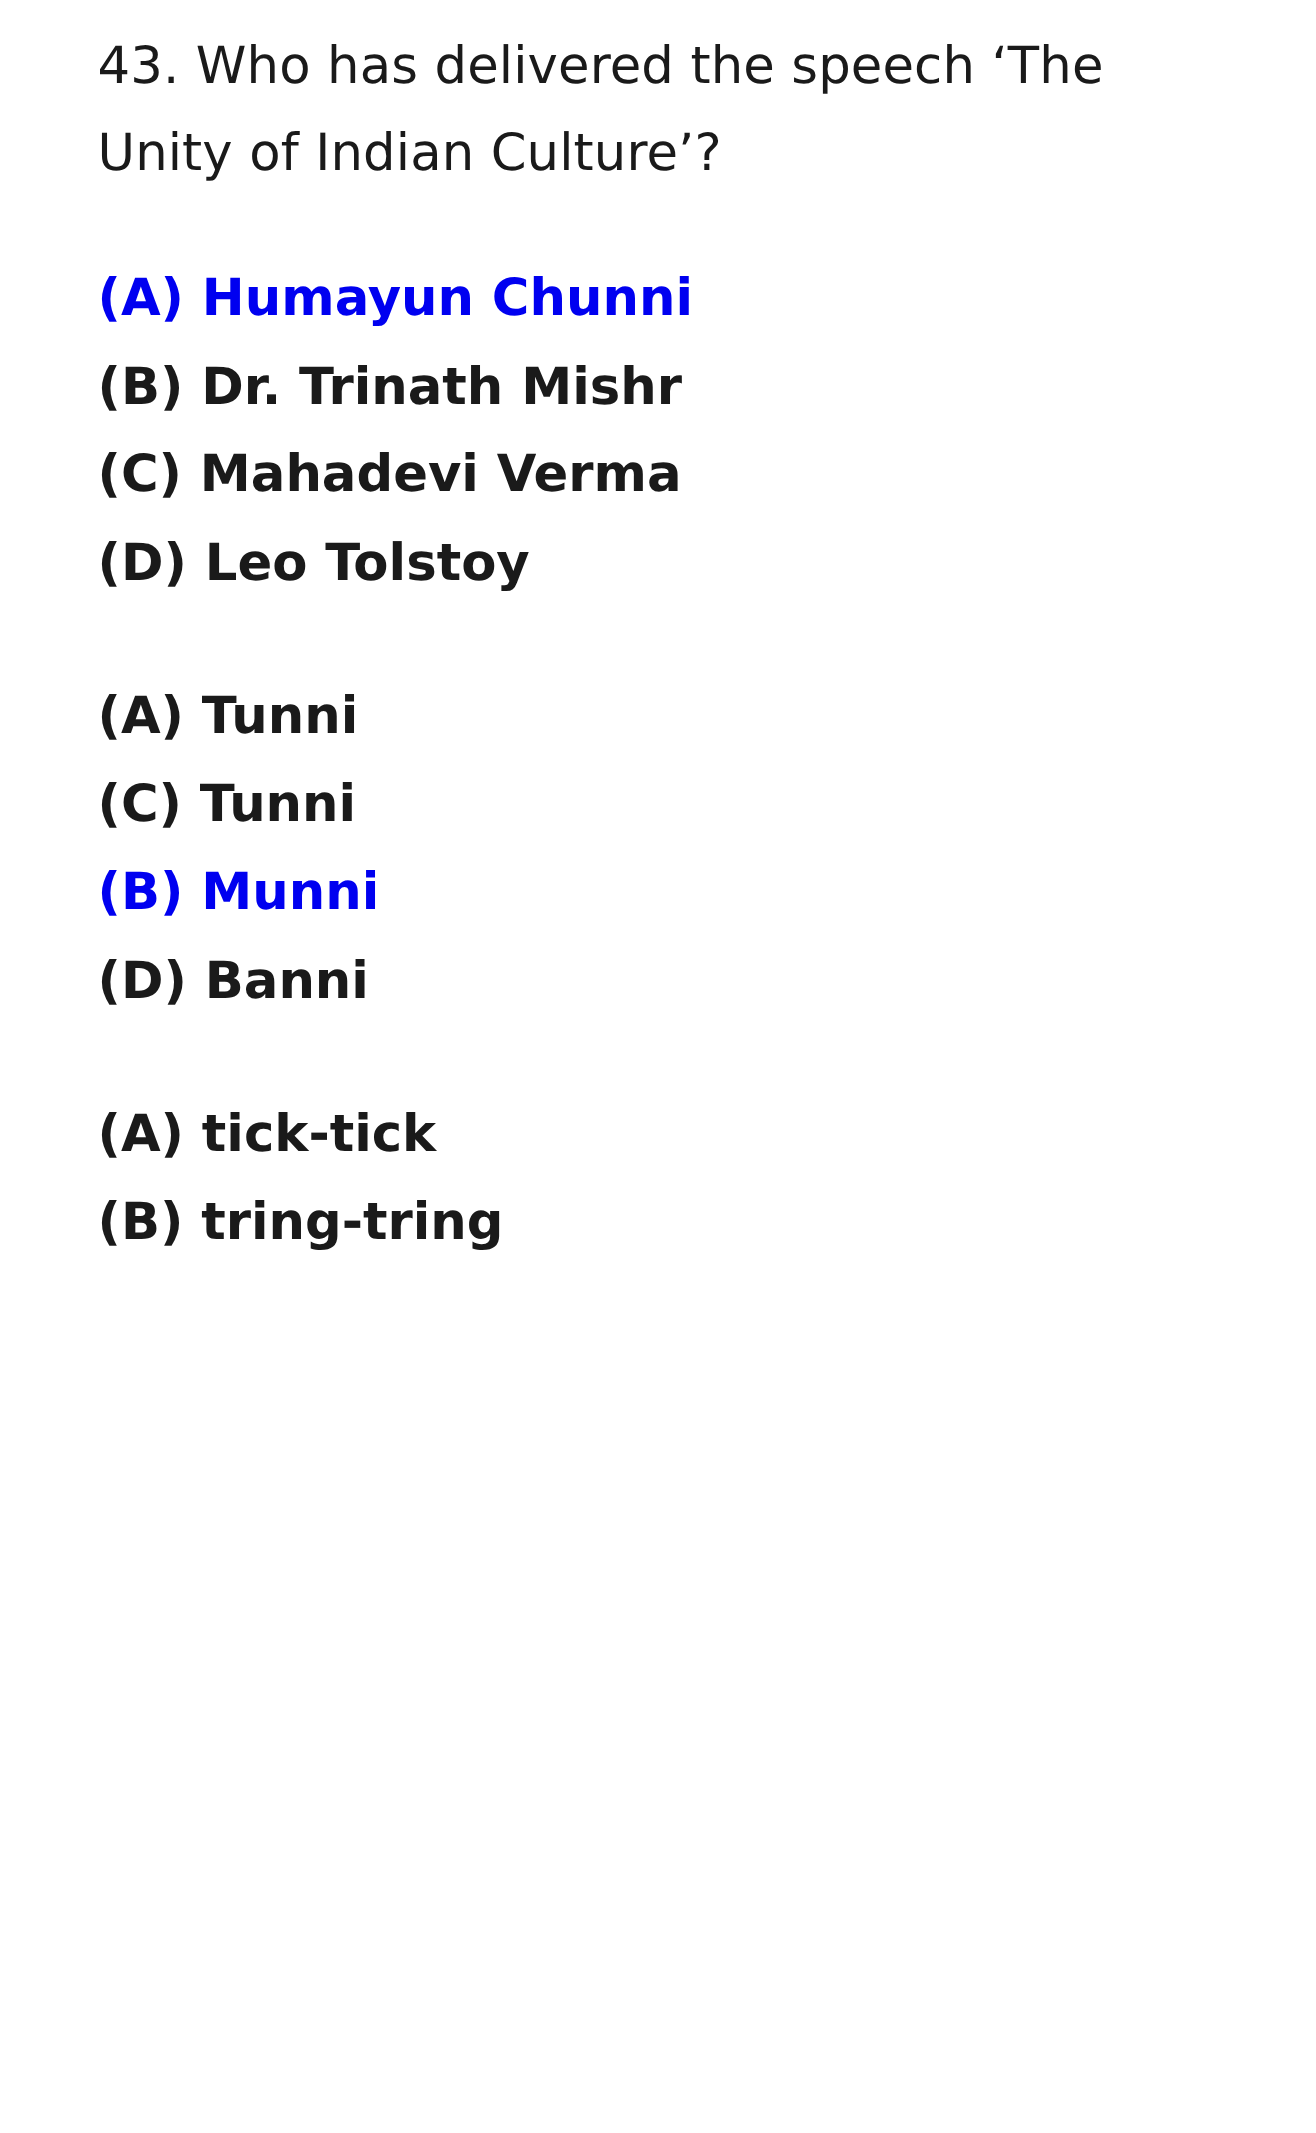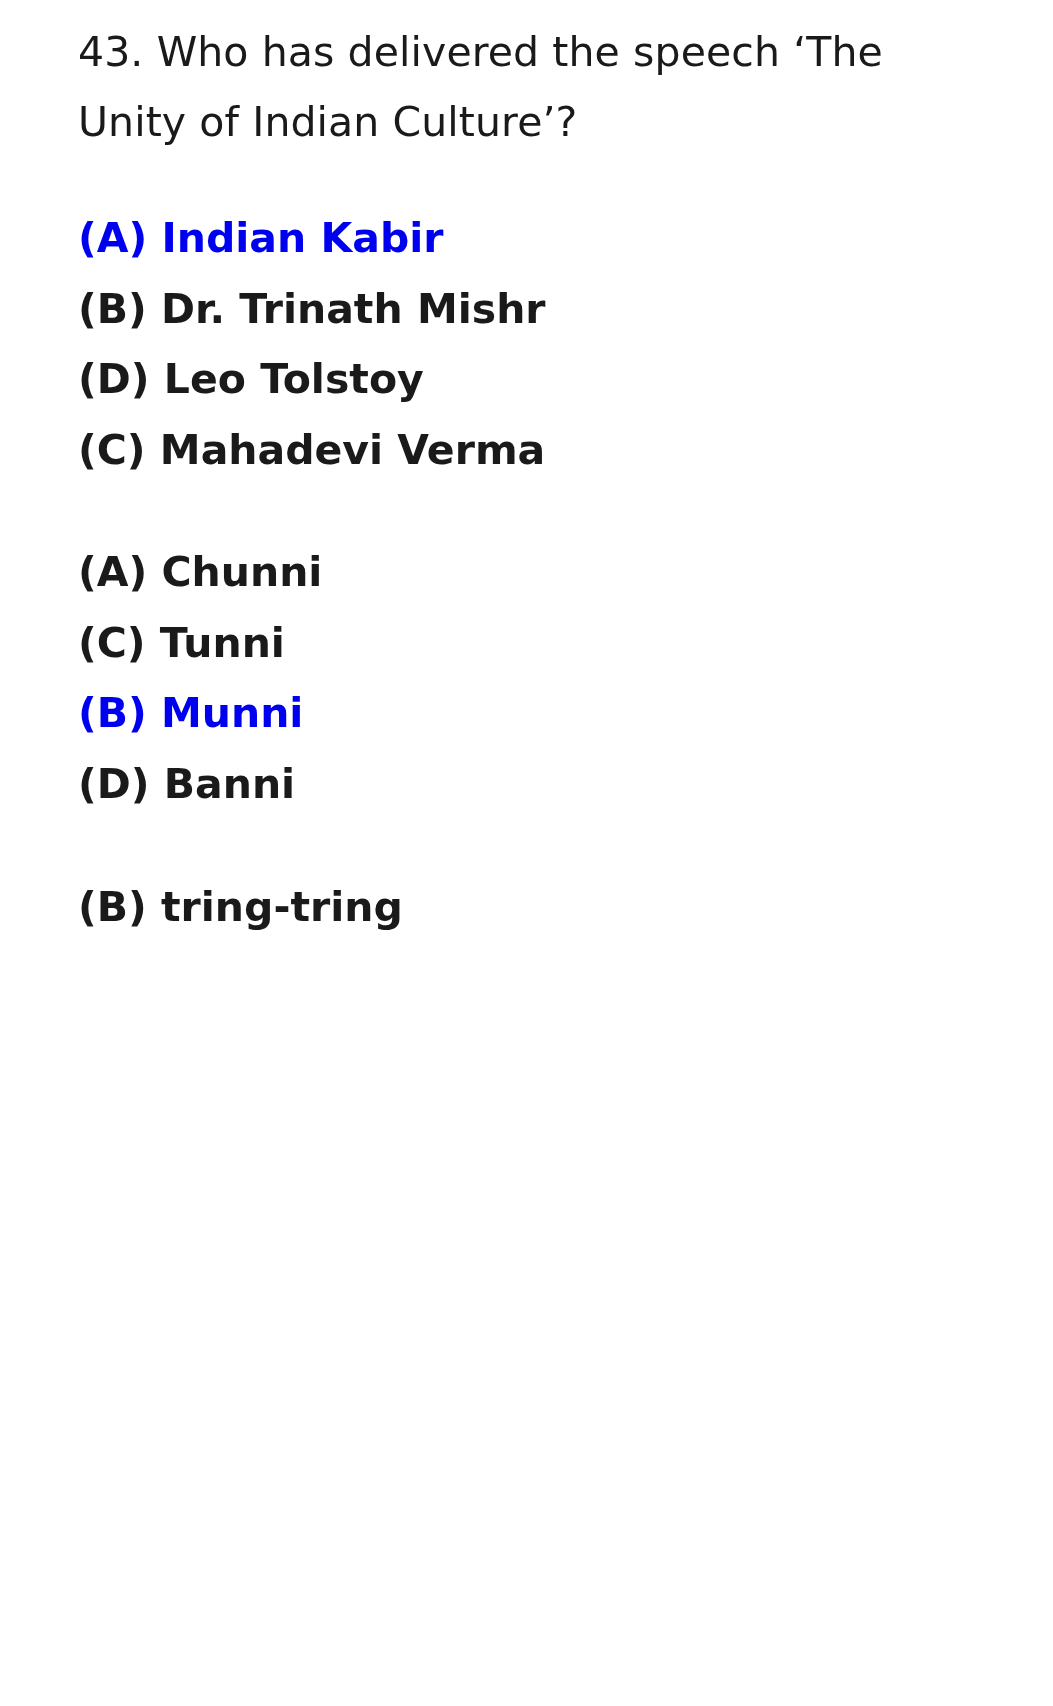--- a/index.html
+++ b/index.html
@@ -51,36 +51,37 @@
   }
 </style>
 </head>
 <body>
 
 <div class="page">
 
   <div class="question-block">
     <p class="question-text">43. Who has delivered the speech ‘The Unity of Indian Culture’?</p>
     <ul class="options">
-      <li class="option correct">(A) Indian Kabir</li>
+      <li class="option correct">(A) Humayun Chunni</li>
       <li class="option">(B) Dr. Trinath Mishr</li>
+      <li class="option">(C) Mahadevi Verma</li>
       <li class="option">(D) Leo Tolstoy</li>
-      <li class="option">(C) Mahadevi Verma</li>
     </ul>
   </div>
 
   <div class="question-block">
     <ul class="options">
-      <li class="option">(A) Chunni</li>
+      <li class="option">(A) Tunni</li>
       <li class="option">(C) Tunni</li>
       <li class="option correct">(B) Munni</li>
       <li class="option">(D) Banni</li>
     </ul>
   </div>
 
   <div class="question-block">
     <ul class="options">
+      <li class="option">(A) tick-tick</li>
       <li class="option">(B) tring-tring</li>
     </ul>
   </div>
 
   <div class="spacer-bottom"></div>
 </div>
 
 </body></html>

